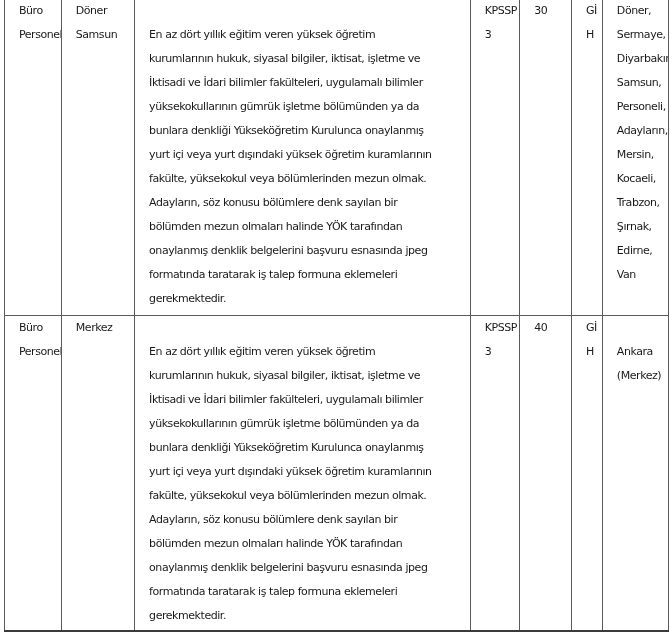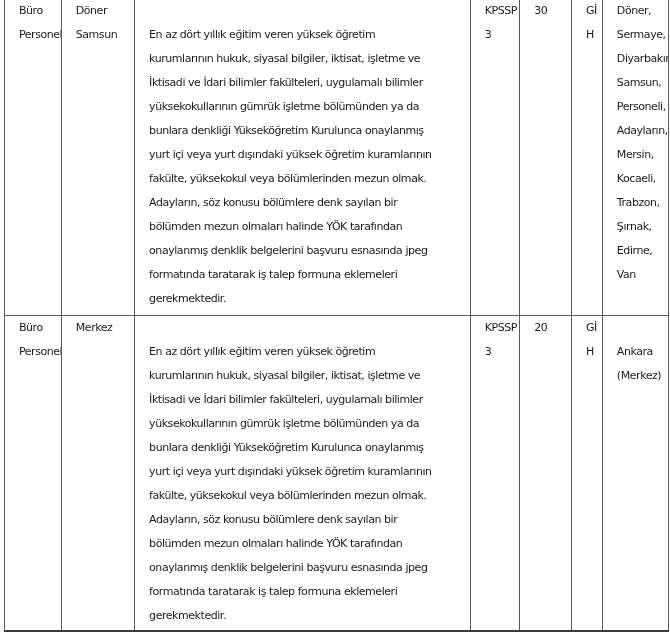--- a/index.html
+++ b/index.html
@@ -121,21 +121,21 @@
         <span class="desc-line">bunlara denkliği Yükseköğretim Kurulunca onaylanmış</span>
         <span class="desc-line">yurt içi veya yurt dışındaki yüksek öğretim kuramlarının</span>
         <span class="desc-line">fakülte, yüksekokul veya bölümlerinden mezun olmak.</span>
         <span class="desc-line">Adayların, söz konusu bölümlere denk sayılan bir</span>
         <span class="desc-line">bölümden mezun olmaları halinde YÖK tarafından</span>
         <span class="desc-line">onaylanmış denklik belgelerini başvuru esnasında jpeg</span>
         <span class="desc-line">formatında taratarak iş talep formuna eklemeleri</span>
         <span class="desc-line">gerekmektedir.</span>
       </td>
       <td>KPSSP3</td>
-      <td>20</td>
+      <td>40</td>
       <td>GİH</td>
       <td>
         <span class="spacer"></span>
         <span class="city-line">Ankara</span>
         <span class="city-line">(Merkez)</span>
       </td>
     </tr>
   </tbody>
 </table>
 

